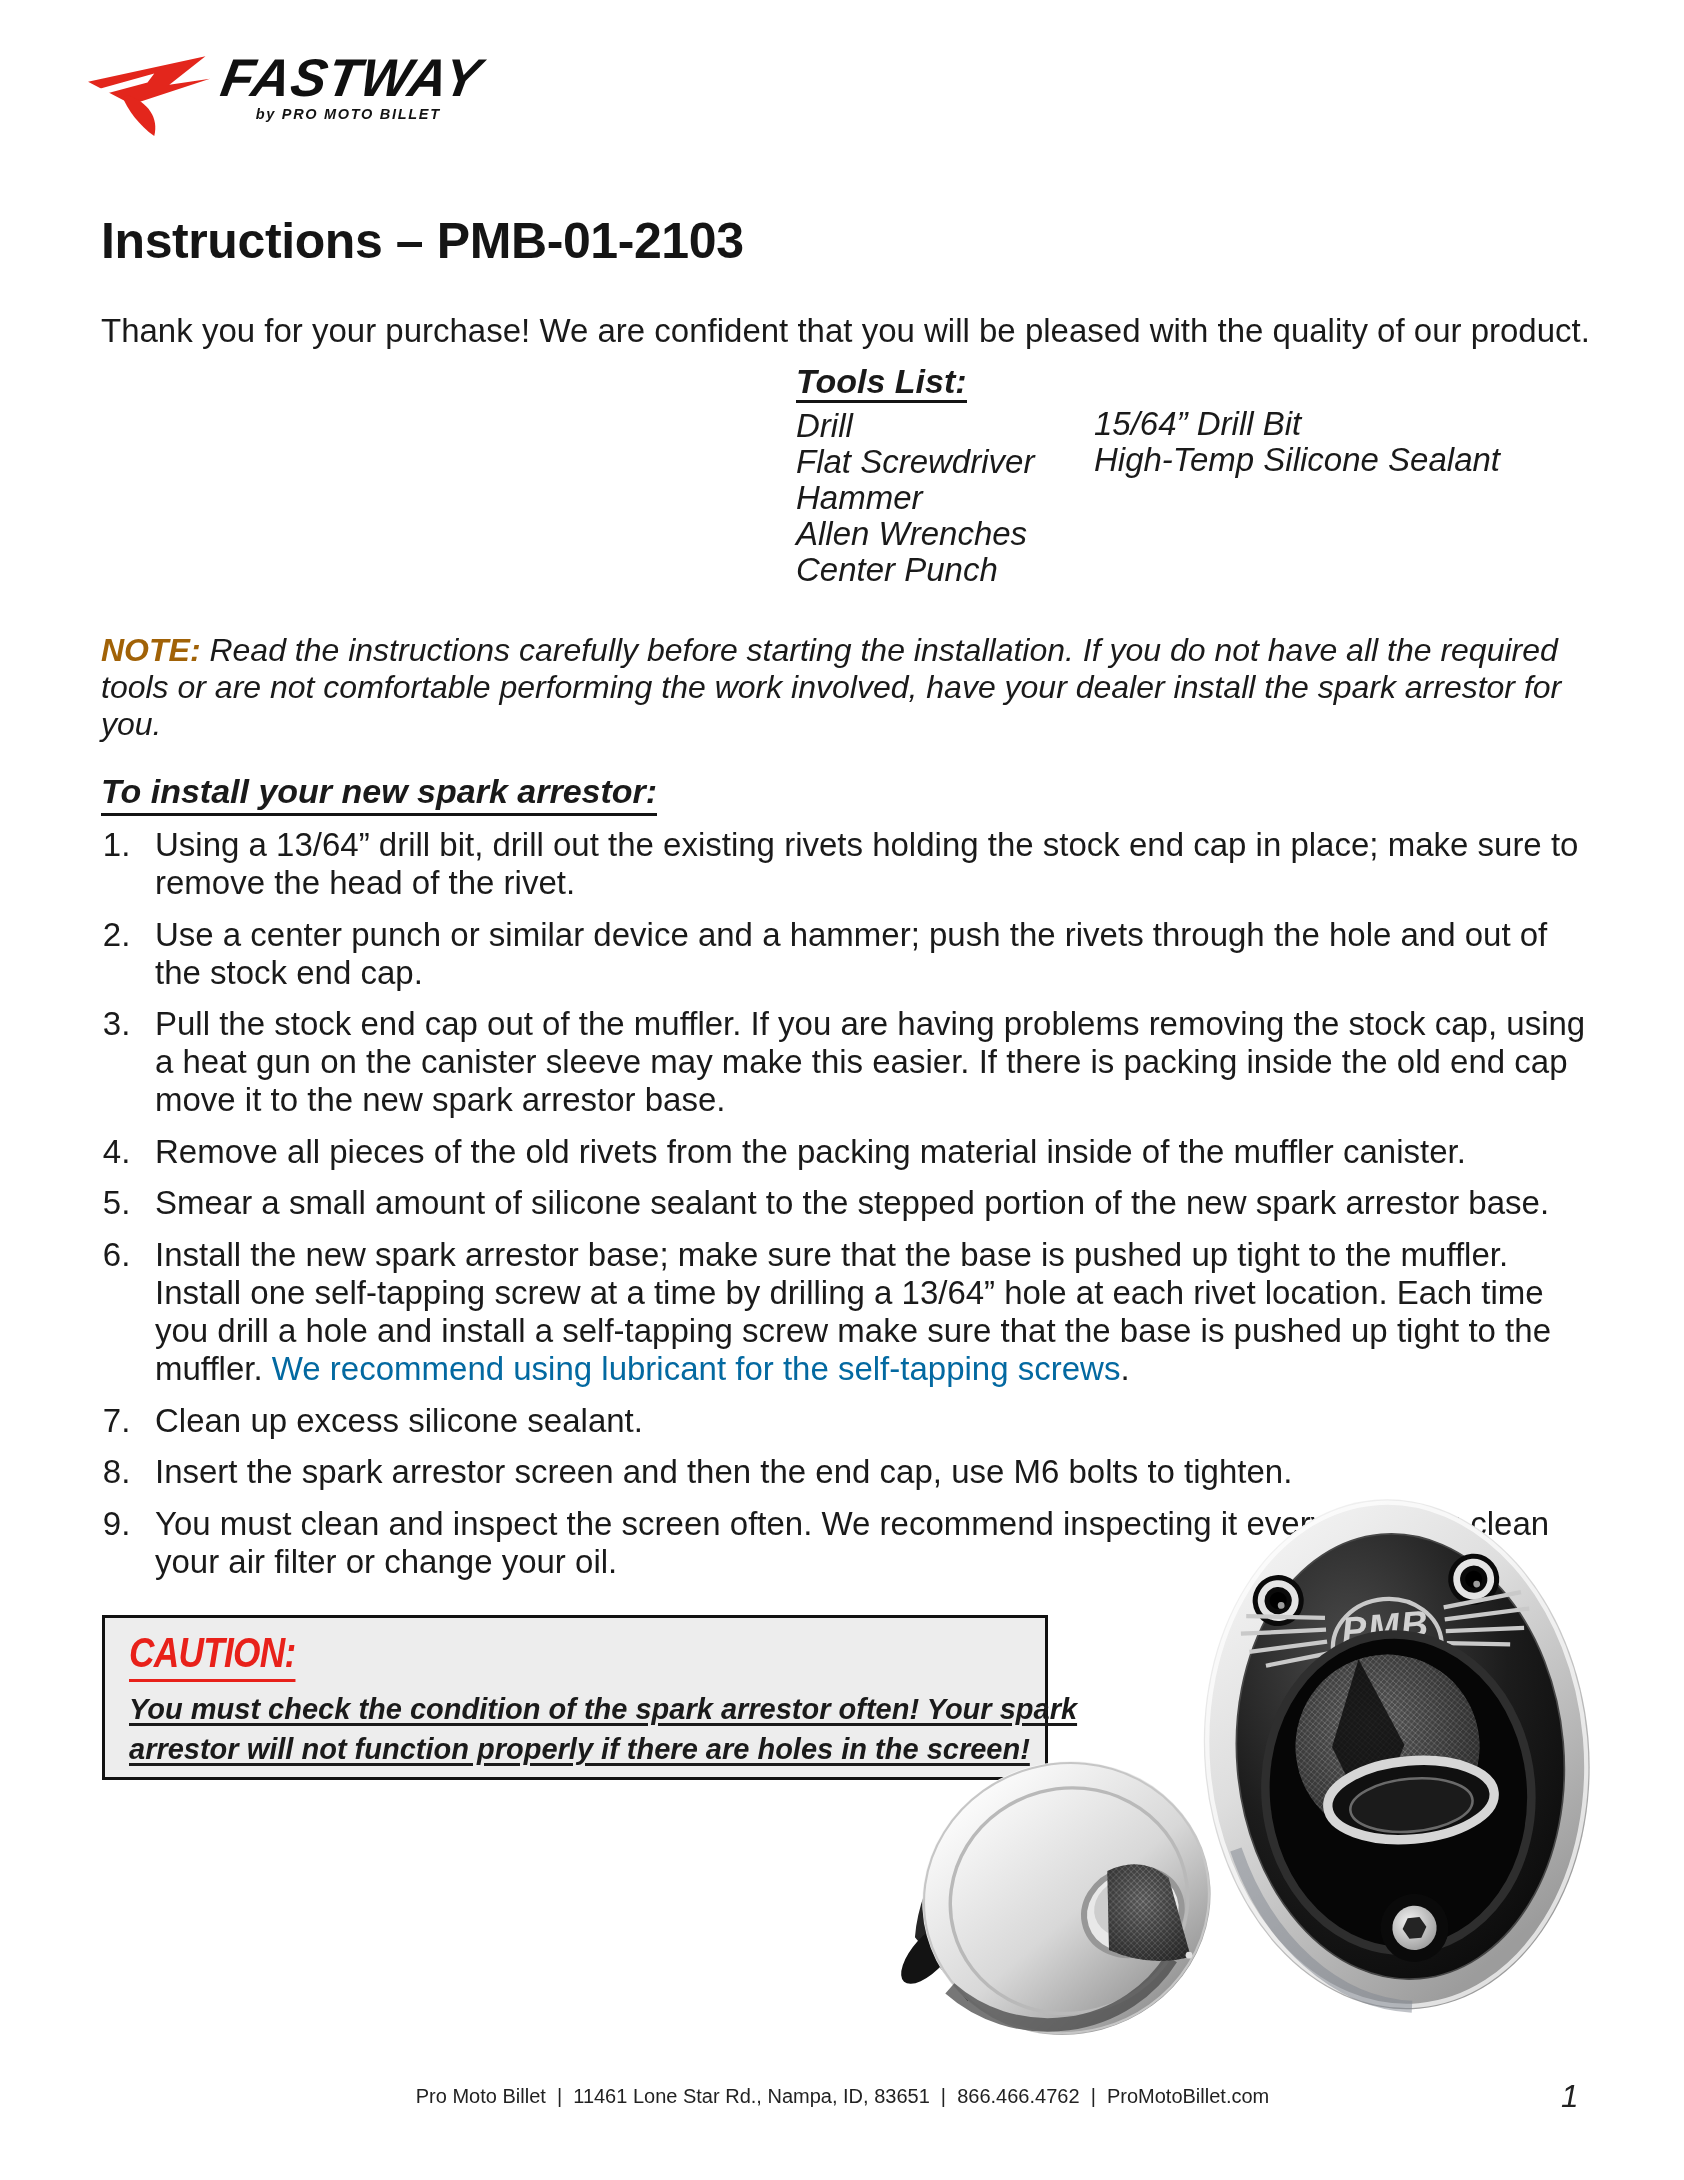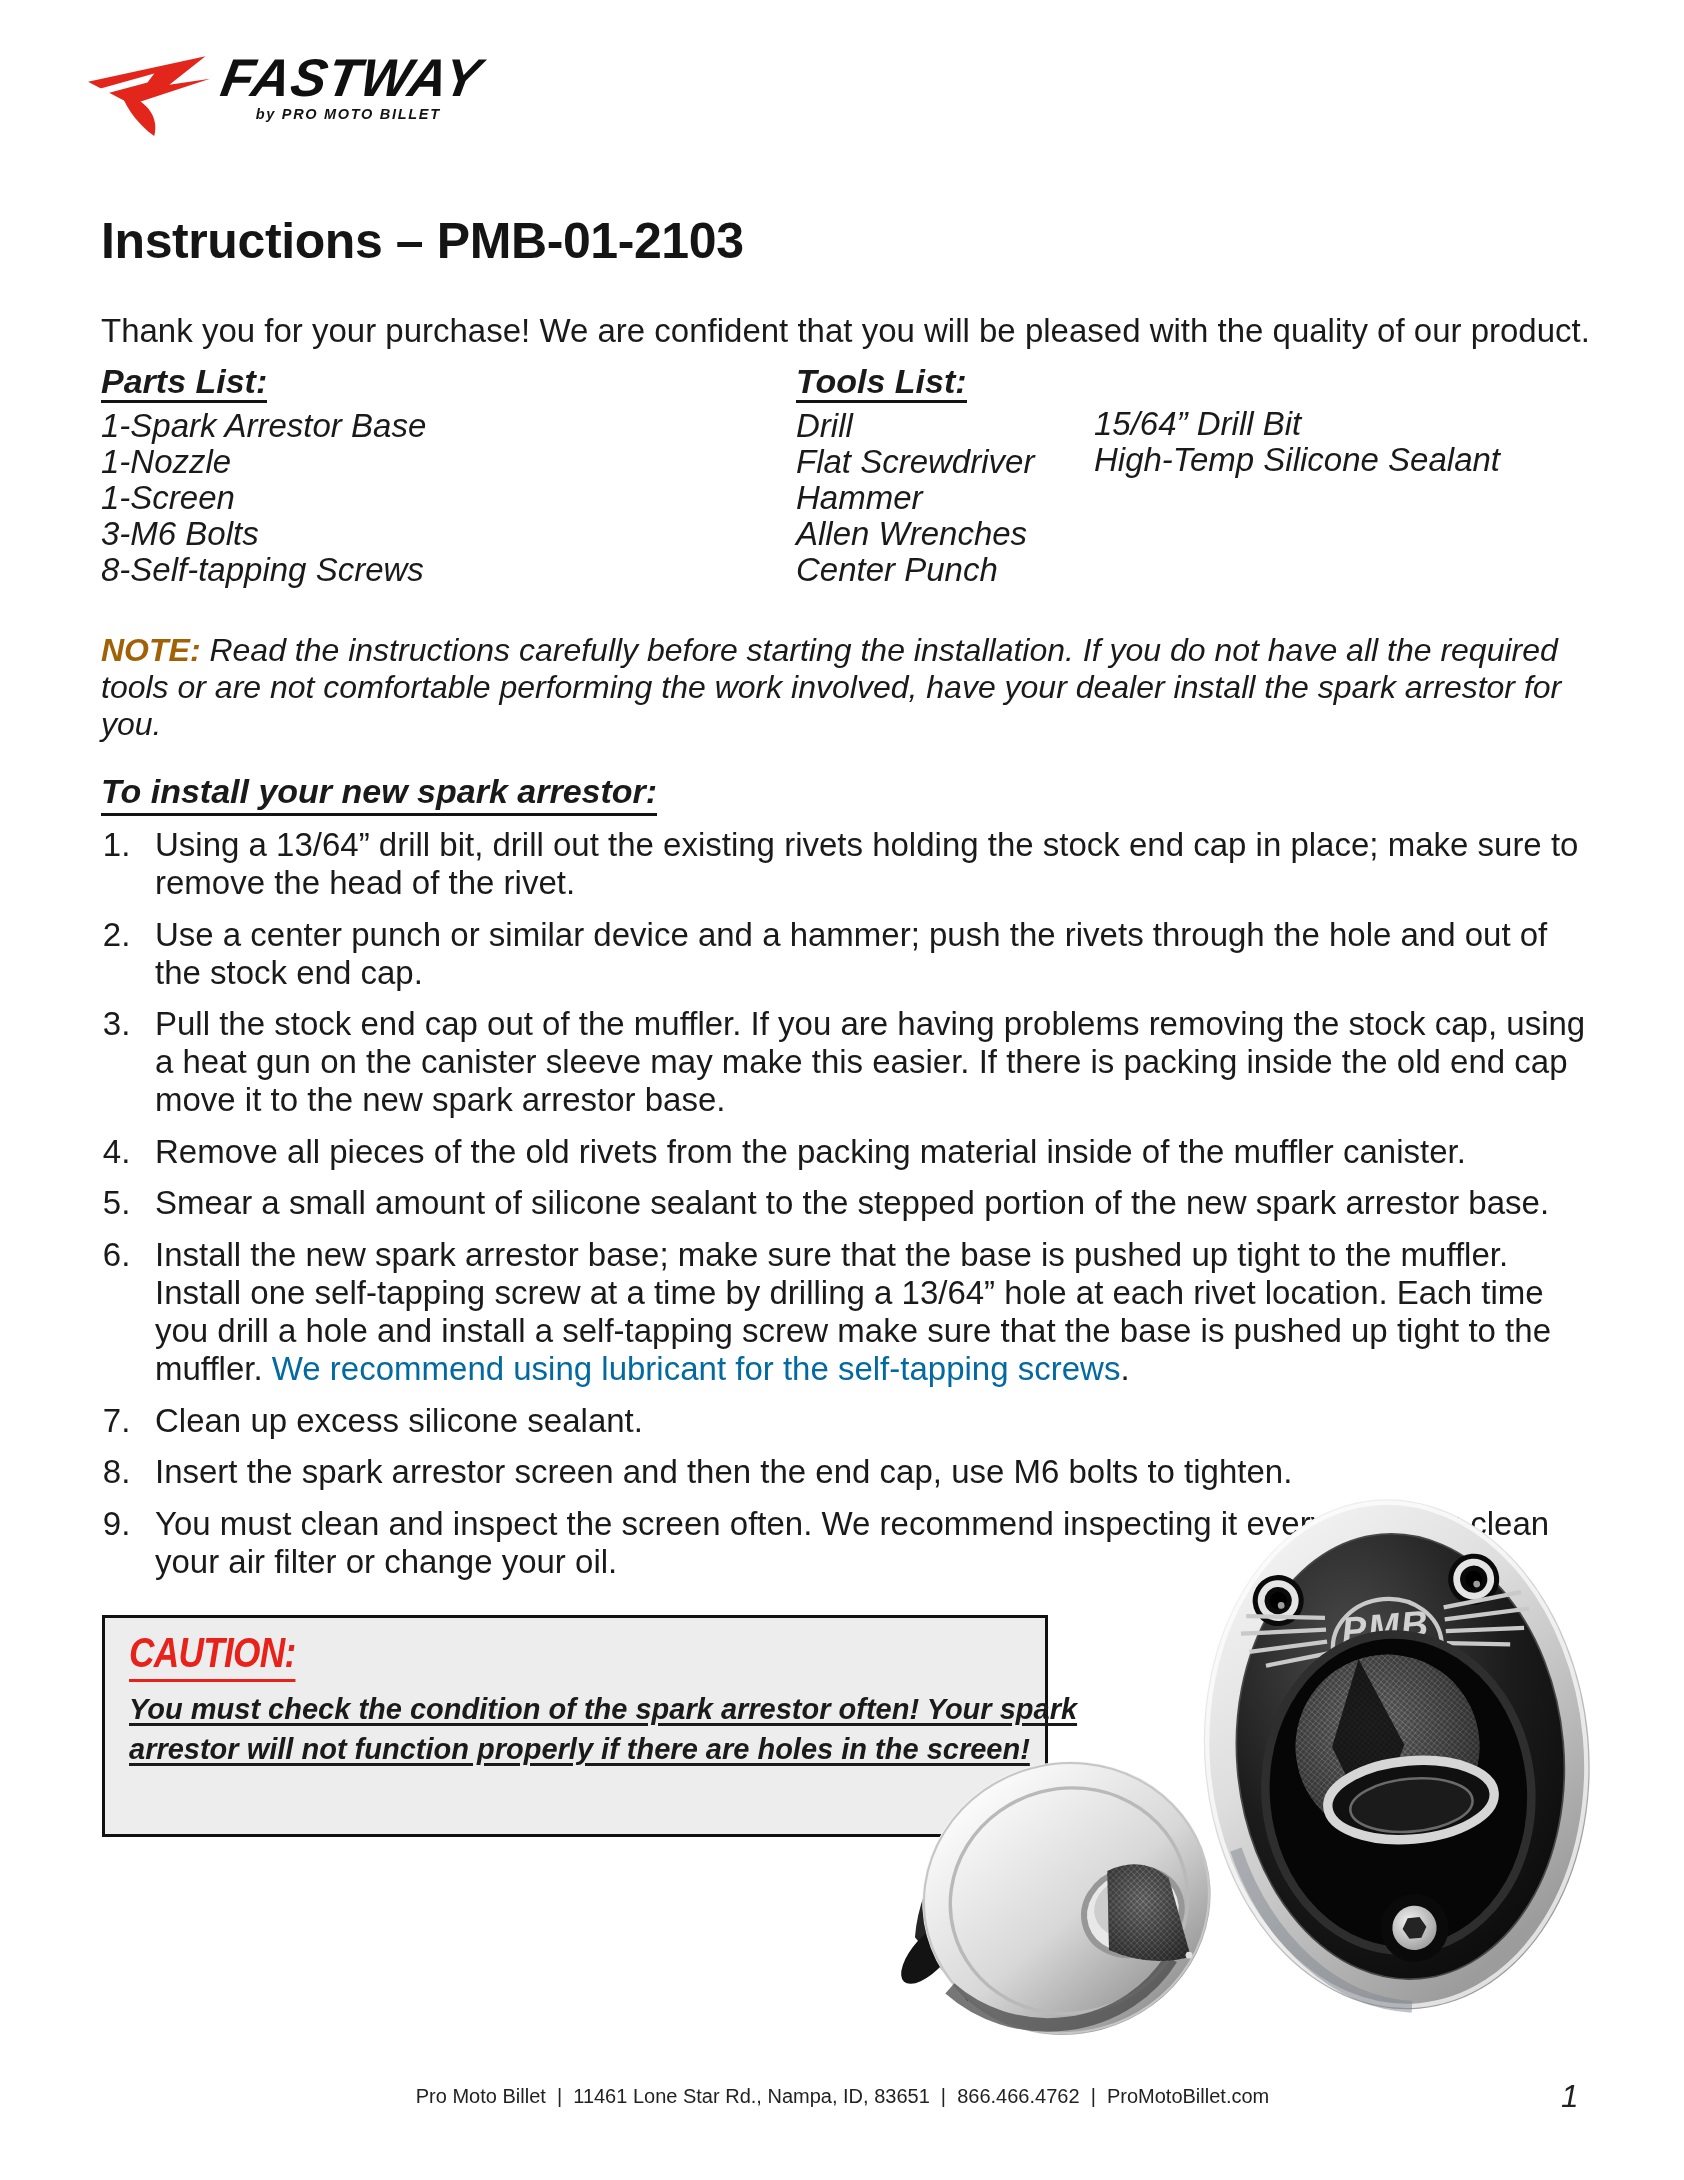--- a/index.html
+++ b/index.html
@@ -34,21 +34,21 @@
   .install-h span{display:inline-block;font-size:34px;font-weight:bold;font-style:italic;
                   border-bottom:3.4px solid #141414;padding-bottom:1.7px;}
 
   ol.steps{left:96px;top:826px;width:1506px;margin:0;padding:0;list-style:none;counter-reset:step;}
   ol.steps li{position:relative;counter-increment:step;padding-left:59px;margin-bottom:13.6px;
               font-size:33px;line-height:38px;}
   ol.steps li::before{content:counter(step) ".";position:absolute;left:6.8px;top:0;}
   .red{color:#0369a1;}
 
   
-  .caution{left:102px;top:1615px;width:946px;height:222px;box-sizing:border-box;
+  .caution{left:102px;top:1615px;width:946px;height:165px;box-sizing:border-box;
            border:3.4px solid #111;background:#ededed;padding:10.2px 0 0 24px;}
   .caution-label{display:inline-block;color:#e8211a;font-size:43px;font-weight:bold;font-style:italic;
                  transform:scaleX(0.82);transform-origin:left;letter-spacing:-0.9px;
                  border-bottom:3.4px solid #e8211a;padding-bottom:1.7px;margin-bottom:6.8px;}
   .caution-line{font-size:29px;font-weight:bold;font-style:italic;line-height:40px;
                 text-decoration:underline;text-decoration-thickness:2.6px;text-underline-offset:4.3px;
                 white-space:nowrap;}
 
   
   .photo{left:809px;top:1401px;}
@@ -70,31 +70,20 @@
     </svg>
     <div class="logo-text">
       <div class="brand">FASTWAY</div>
       <div class="byline">by PRO MOTO BILLET</div>
     </div>
   </div>
 
   <div class="abs title">Instructions – PMB-01-2103</div>
   <div class="abs intro">Thank you for your purchase! We are confident that you will be pleased with the quality of our product.</div>
 
-  <div class="abs col col-parts">
-    <div class="col-heading">Parts List:</div>
-    <div>
-
-    <div class="col-item">1-Spark Arrestor Base</div>
-        <div class="col-item">1-Nozzle</div>
-        <div class="col-item">1-Screen</div>
-        <div class="col-item">3-M6 Bolts</div>
-        <div class="col-item">8-Self-tapping Screws</div>
-      </div>
-  </div>
 
   <div class="abs col col-tools">
     <div class="col-heading">Tools List:</div>
     <div>
 
     <div class="col-item">Drill</div>
         <div class="col-item">Flat Screwdriver</div>
         <div class="col-item">Hammer</div>
         <div class="col-item">Allen Wrenches</div>
         <div class="col-item">Center Punch</div>

